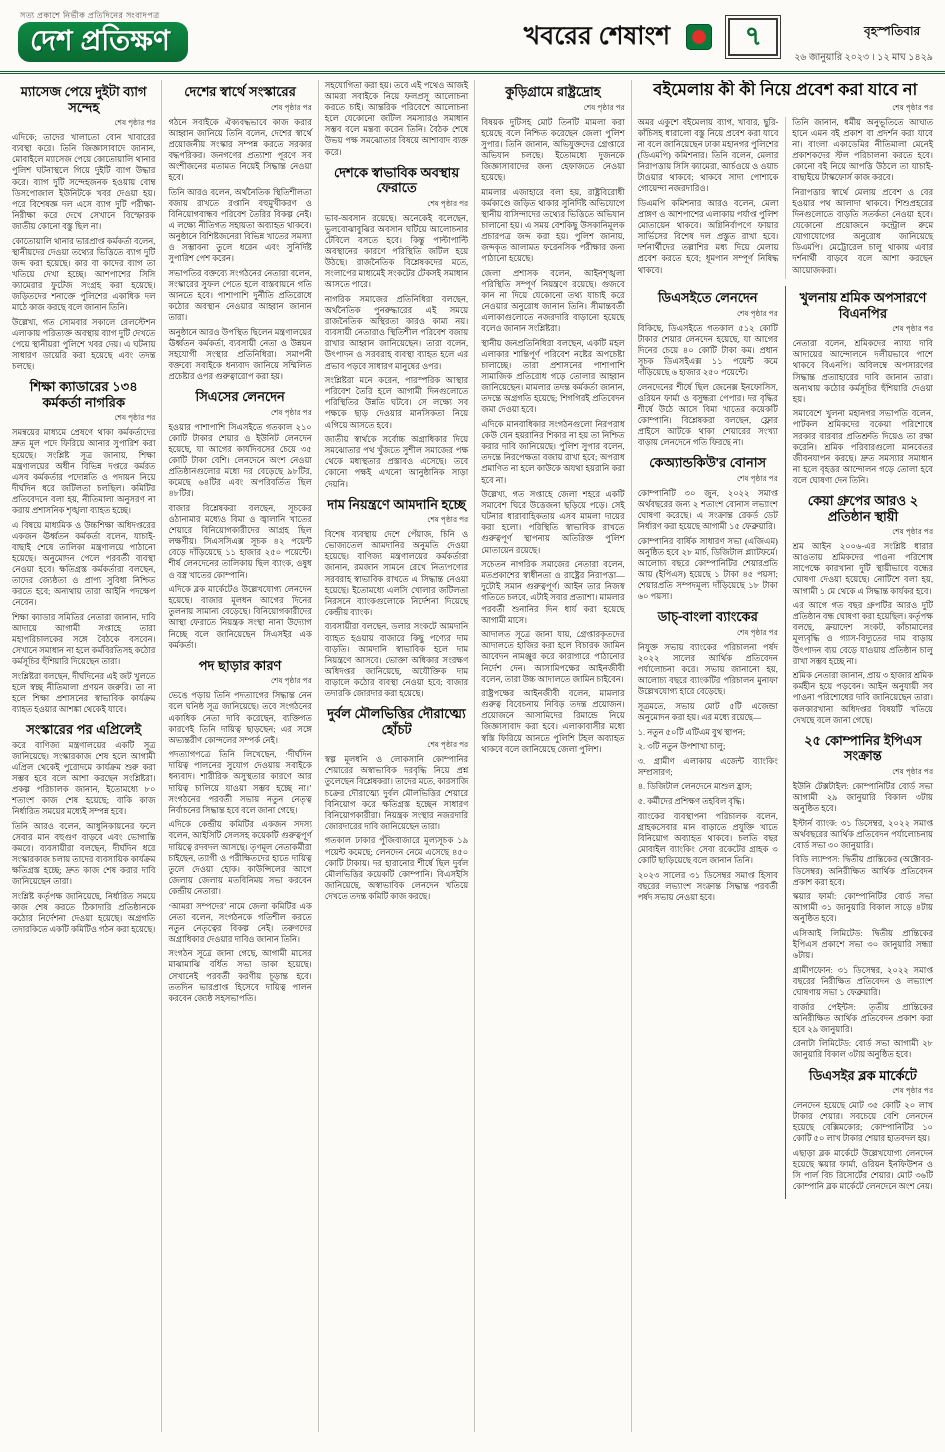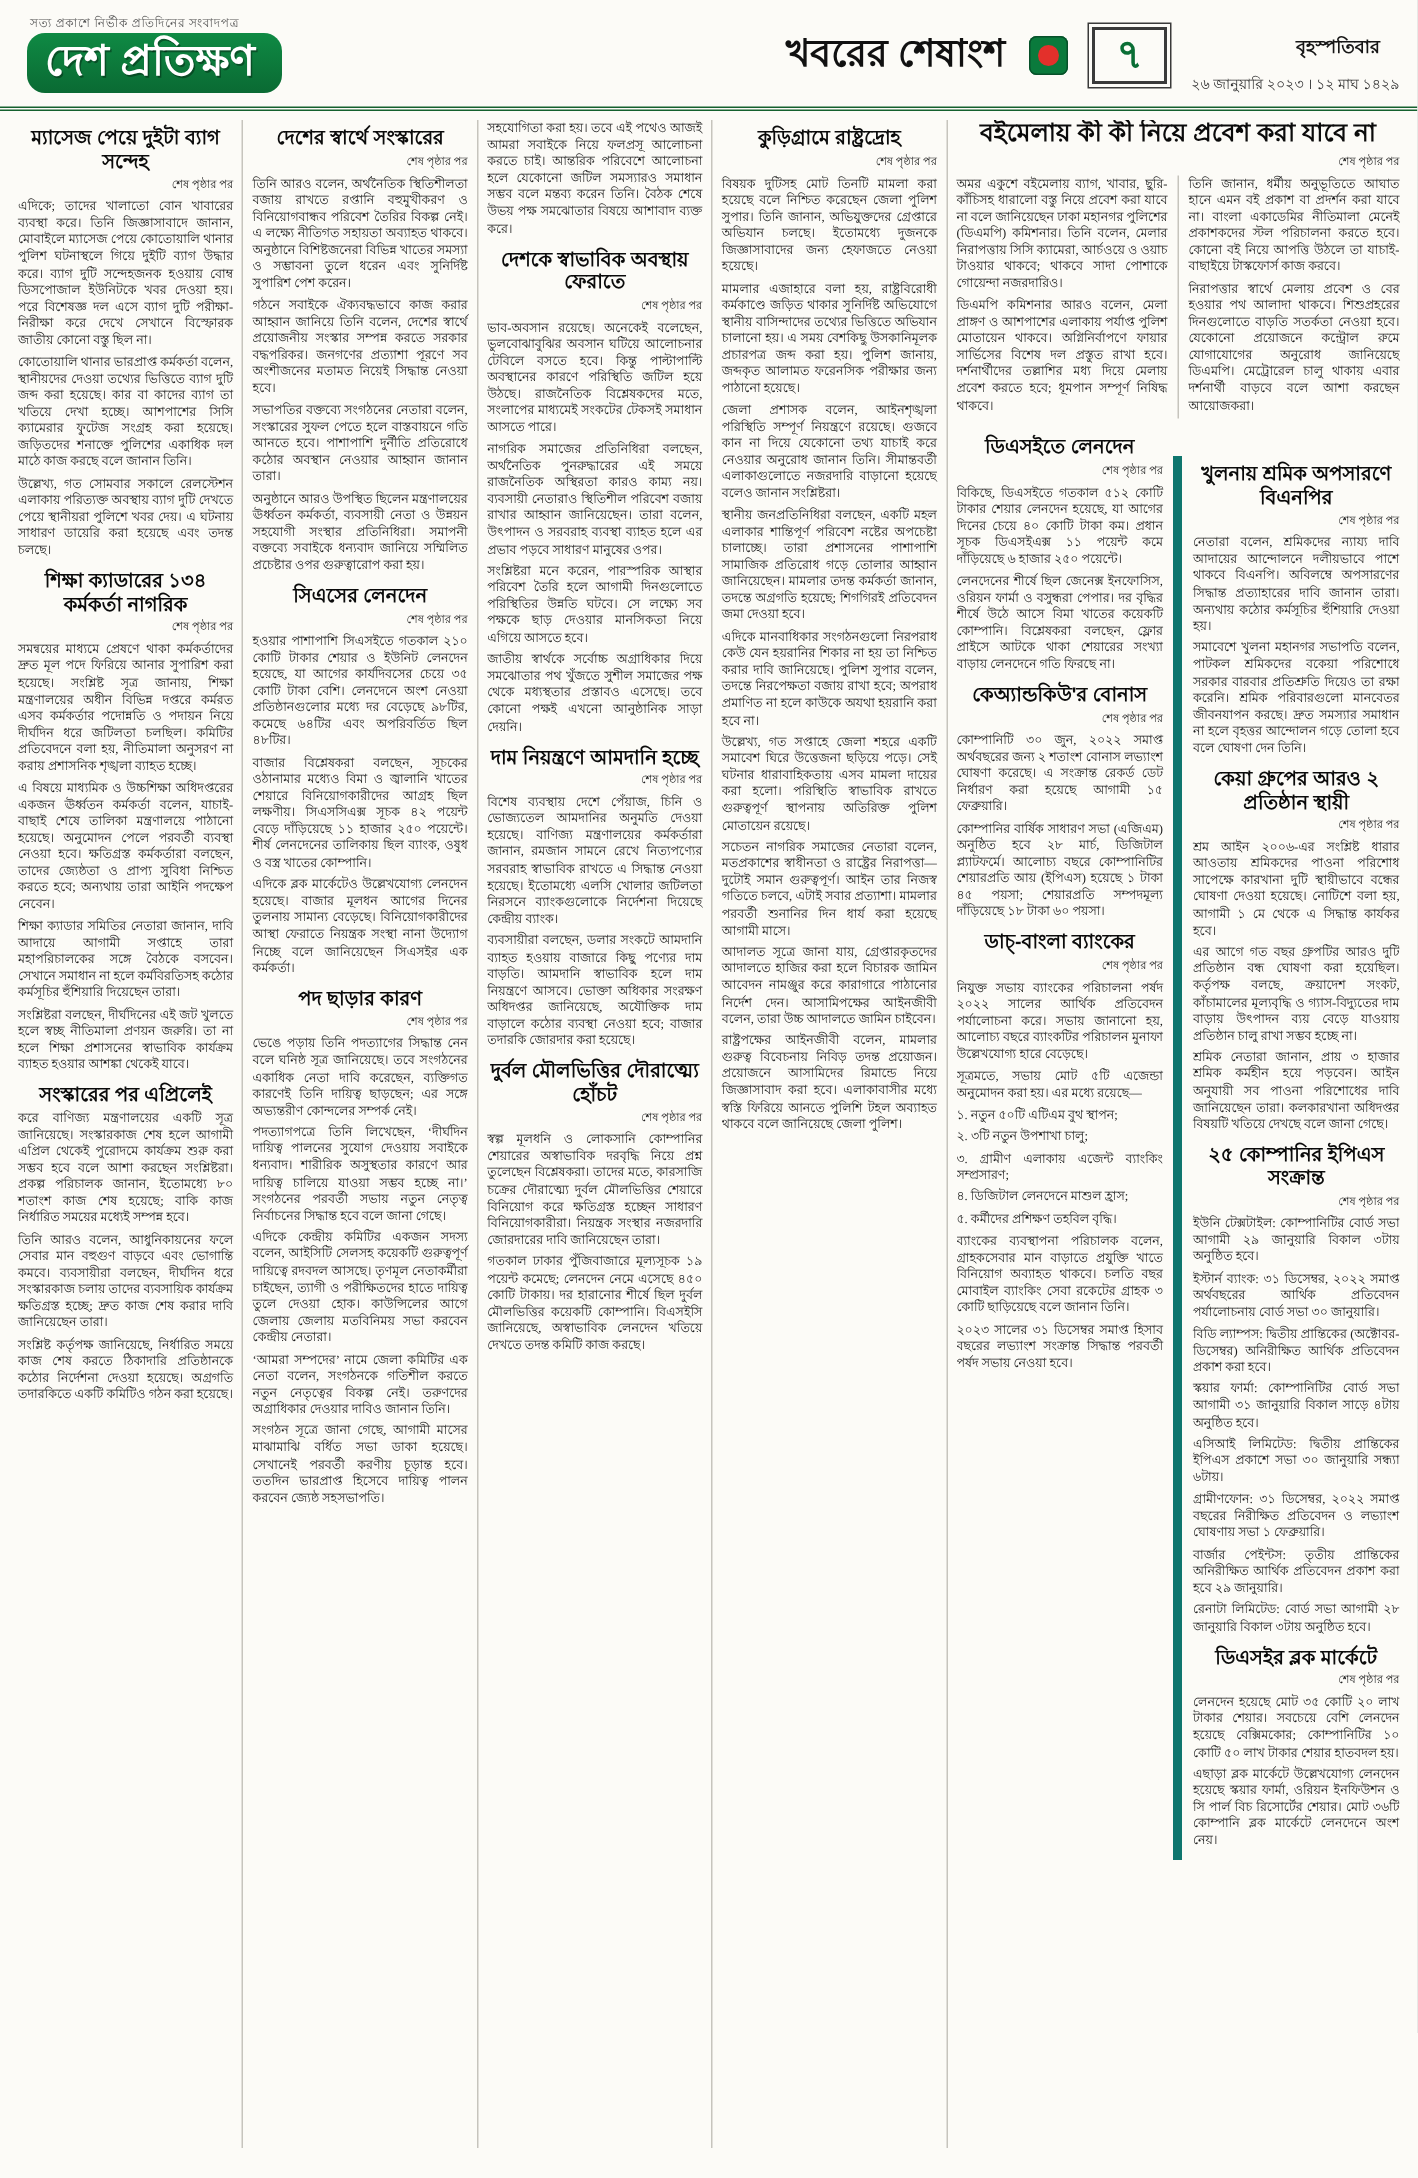--- a/index.html
+++ b/index.html
@@ -47,21 +47,21 @@
   
   .body-cols{
     display:flex;box-sizing:border-box;height:1366px;overflow:hidden;
     padding:6px 6px 8px 6px;
   }
   .col{flex:1 1 0;min-width:0;padding:0 6px;box-sizing:border-box;overflow:hidden;}
   .col + .col{border-left:1px solid #c6c4bd;}
   .right-region{flex:2.06 1 0;}
   .sub-cols{display:flex;}
   .subcol{flex:1 1 0;min-width:0;box-sizing:border-box;overflow:hidden;}
-  .subcol + .subcol{border-left:6px solid #0f766e;padding-left:7px;margin-top:18px;}
+  .subcol + .subcol{border-left:1px solid #0f766e;padding-left:7px;}
   .subcol:first-child{padding-right:7px;}
   .article{margin:0 0 7px 0;}
   .headline{
     font-size:13px;line-height:1.2;font-weight:bold;text-align:center;
     margin:4px 2px 2px 2px;color:#0b0b0b;
     font-family:"Liberation Sans","DejaVu Sans",sans-serif;
   }
   .lead-headline{font-size:16.5px;margin-top:0;}
   .cont{font-size:7.5px;text-align:right;margin:0 0 3px 0;color:#222;}
   .para{
@@ -112,22 +112,22 @@
           <h3 class="headline">সংস্কারের পর এপ্রিলেই</h3>
           <p class="para">করে বাণিজ্য মন্ত্রণালয়ের একটি সূত্র জানিয়েছে। সংস্কারকাজ শেষ হলে আগামী এপ্রিল থেকেই পুরোদমে কার্যক্রম শুরু করা সম্ভব হবে বলে আশা করছেন সংশ্লিষ্টরা। প্রকল্প পরিচালক জানান, ইতোমধ্যে ৮০ শতাংশ কাজ শেষ হয়েছে; বাকি কাজ নির্ধারিত সময়ের মধ্যেই সম্পন্ন হবে।</p>
           <p class="para">তিনি আরও বলেন, আধুনিকায়নের ফলে সেবার মান বহুগুণ বাড়বে এবং ভোগান্তি কমবে। ব্যবসায়ীরা বলছেন, দীর্ঘদিন ধরে সংস্কারকাজ চলায় তাদের ব্যবসায়িক কার্যক্রম ক্ষতিগ্রস্ত হচ্ছে; দ্রুত কাজ শেষ করার দাবি জানিয়েছেন তারা।</p>
           <p class="para">সংশ্লিষ্ট কর্তৃপক্ষ জানিয়েছে, নির্ধারিত সময়ে কাজ শেষ করতে ঠিকাদারি প্রতিষ্ঠানকে কঠোর নির্দেশনা দেওয়া হয়েছে। অগ্রগতি তদারকিতে একটি কমিটিও গঠন করা হয়েছে।</p>
         </article>
       </div>
       <div class="col">
         <article class="article">
           <h3 class="headline">দেশের স্বার্থে সংস্কারের</h3>
           <p class="cont">শেষ পৃষ্ঠার পর</p>
+          <p class="para">গঠনে সবাইকে ঐক্যবদ্ধভাবে কাজ করার আহ্বান জানিয়ে তিনি বলেন, দেশের স্বার্থে প্রয়োজনীয় সংস্কার সম্পন্ন করতে সরকার বদ্ধপরিকর। জনগণের প্রত্যাশা পূরণে সব অংশীজনের মতামত নিয়েই সিদ্ধান্ত নেওয়া হবে।</p>
           <p class="para">তিনি আরও বলেন, অর্থনৈতিক স্থিতিশীলতা বজায় রাখতে রপ্তানি বহুমুখীকরণ ও বিনিয়োগবান্ধব পরিবেশ তৈরির বিকল্প নেই। এ লক্ষ্যে নীতিগত সহায়তা অব্যাহত থাকবে। অনুষ্ঠানে বিশিষ্টজনেরা বিভিন্ন খাতের সমস্যা ও সম্ভাবনা তুলে ধরেন এবং সুনির্দিষ্ট সুপারিশ পেশ করেন।</p>
-          <p class="para">গঠনে সবাইকে ঐক্যবদ্ধভাবে কাজ করার আহ্বান জানিয়ে তিনি বলেন, দেশের স্বার্থে প্রয়োজনীয় সংস্কার সম্পন্ন করতে সরকার বদ্ধপরিকর। জনগণের প্রত্যাশা পূরণে সব অংশীজনের মতামত নিয়েই সিদ্ধান্ত নেওয়া হবে।</p>
           <p class="para">সভাপতির বক্তব্যে সংগঠনের নেতারা বলেন, সংস্কারের সুফল পেতে হলে বাস্তবায়নে গতি আনতে হবে। পাশাপাশি দুর্নীতি প্রতিরোধে কঠোর অবস্থান নেওয়ার আহ্বান জানান তারা।</p>
           <p class="para">অনুষ্ঠানে আরও উপস্থিত ছিলেন মন্ত্রণালয়ের ঊর্ধ্বতন কর্মকর্তা, ব্যবসায়ী নেতা ও উন্নয়ন সহযোগী সংস্থার প্রতিনিধিরা। সমাপনী বক্তব্যে সবাইকে ধন্যবাদ জানিয়ে সম্মিলিত প্রচেষ্টার ওপর গুরুত্বারোপ করা হয়।</p>
         </article>
         <article class="article">
           <h3 class="headline">সিএসের লেনদেন</h3>
           <p class="cont">শেষ পৃষ্ঠার পর</p>
           <p class="para">হওয়ার পাশাপাশি সিএসইতে গতকাল ২১০ কোটি টাকার শেয়ার ও ইউনিট লেনদেন হয়েছে, যা আগের কার্যদিবসের চেয়ে ৩৫ কোটি টাকা বেশি। লেনদেনে অংশ নেওয়া প্রতিষ্ঠানগুলোর মধ্যে দর বেড়েছে ৯৮টির, কমেছে ৬৪টির এবং অপরিবর্তিত ছিল ৪৮টির।</p>
           <p class="para">বাজার বিশ্লেষকরা বলছেন, সূচকের ওঠানামার মধ্যেও বিমা ও জ্বালানি খাতের শেয়ারে বিনিয়োগকারীদের আগ্রহ ছিল লক্ষণীয়। সিএসসিএক্স সূচক ৪২ পয়েন্ট বেড়ে দাঁড়িয়েছে ১১ হাজার ২৫০ পয়েন্টে। শীর্ষ লেনদেনের তালিকায় ছিল ব্যাংক, ওষুধ ও বস্ত্র খাতের কোম্পানি।</p>
           <p class="para">এদিকে ব্লক মার্কেটেও উল্লেখযোগ্য লেনদেন হয়েছে। বাজার মূলধন আগের দিনের তুলনায় সামান্য বেড়েছে। বিনিয়োগকারীদের আস্থা ফেরাতে নিয়ন্ত্রক সংস্থা নানা উদ্যোগ নিচ্ছে বলে জানিয়েছেন সিএসইর এক কর্মকর্তা।</p>
         </article>

